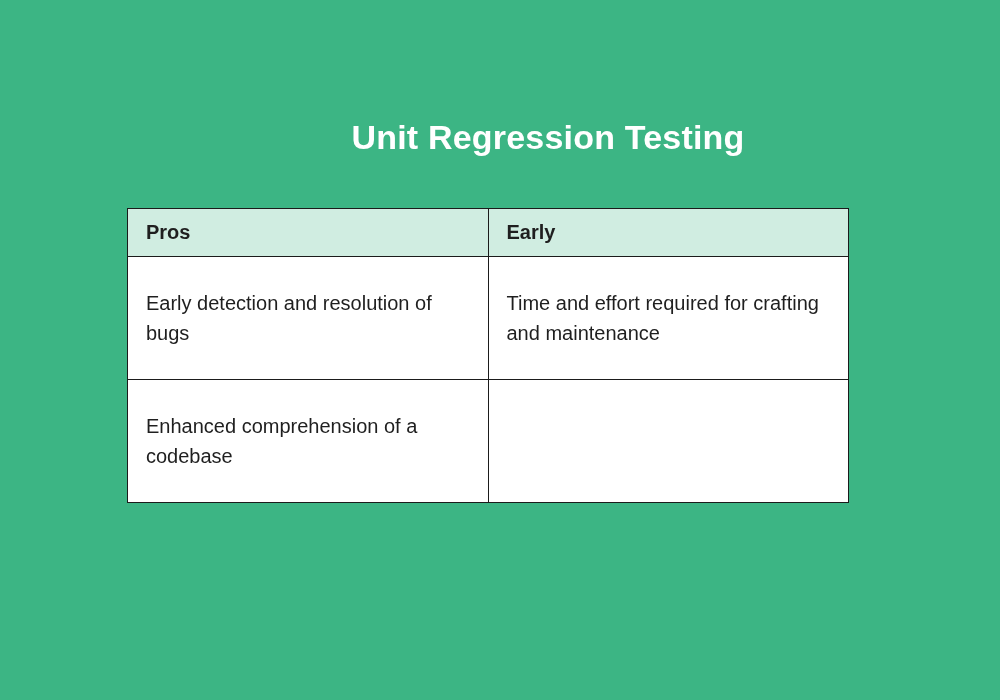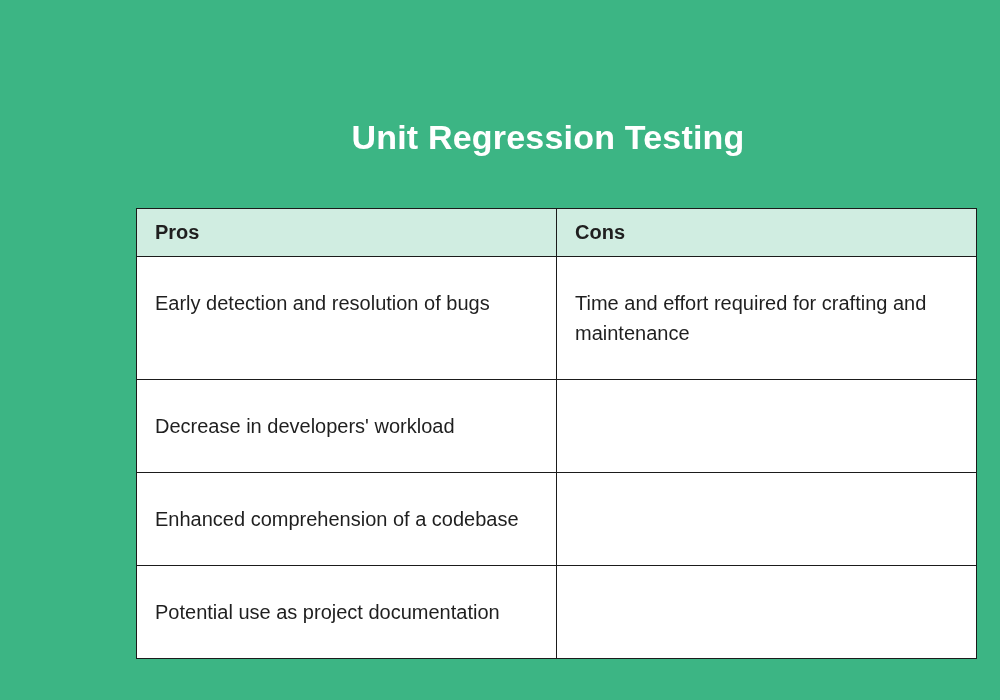--- a/index.html
+++ b/index.html
@@ -16,22 +16,22 @@
     width: 100%;
     text-align: center;
     color: var(--title-text, #ffffff);
     font-size: 34px;
     font-weight: 700;
     letter-spacing: 0.2px;
   }
 
   .pros-cons-table {
     position: absolute;
-    left: 88px; top: 160px;
-    width: 841px;
+    left: 79px; top: 160px;
+    width: 722px;
     border-collapse: collapse;
     table-layout: fixed;
     background: var(--cell-bg, #ffffff);
   }
   .pros-cons-table th,
   .pros-cons-table td {
     border: 1.5px solid var(--border, #1b1b1b);
     width: 50%;
     font-size: 20px;
     color: var(--text, #1f1f1f);
@@ -55,34 +55,26 @@
 </style>
 </head>
 <body>
 
 <h1 class="page-title">Unit Regression Testing</h1>
 
 <table class="pros-cons-table">
   <thead>
     <tr>
       <th>Pros</th>
-      <th>Cons</th>
+      <th>Early</th>
     </tr>
   </thead>
   <tbody>
     <tr>
       <td>Early detection and resolution of bugs</td>
       <td>Time and effort required for crafting and maintenance</td>
     </tr>
     <tr>
-      <td>Decrease in developers' workload</td>
-      <td></td>
-    </tr>
-    <tr>
       <td>Enhanced comprehension of a codebase</td>
-      <td></td>
-    </tr>
-    <tr>
-      <td>Potential use as project documentation</td>
       <td></td>
     </tr>
   </tbody>
 </table>
 
 </body></html>

